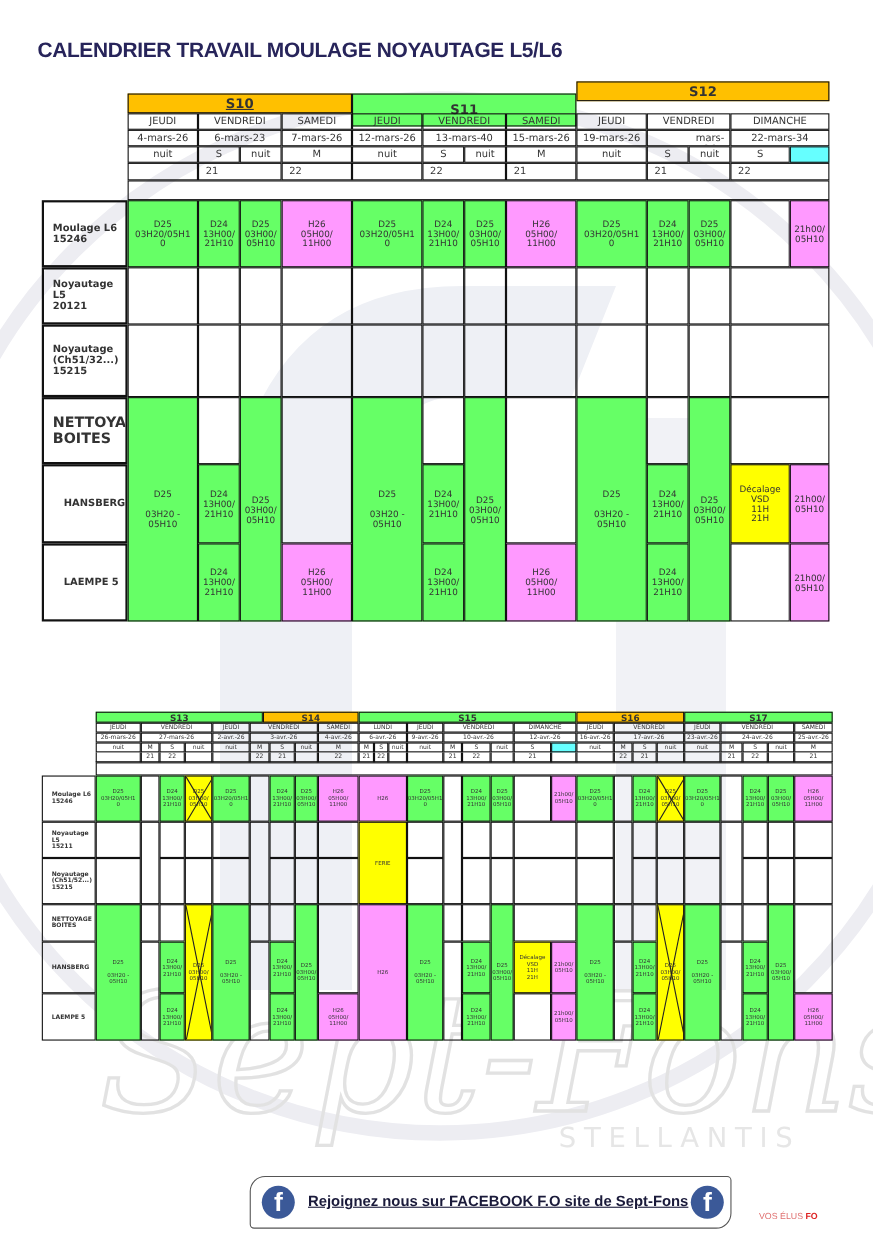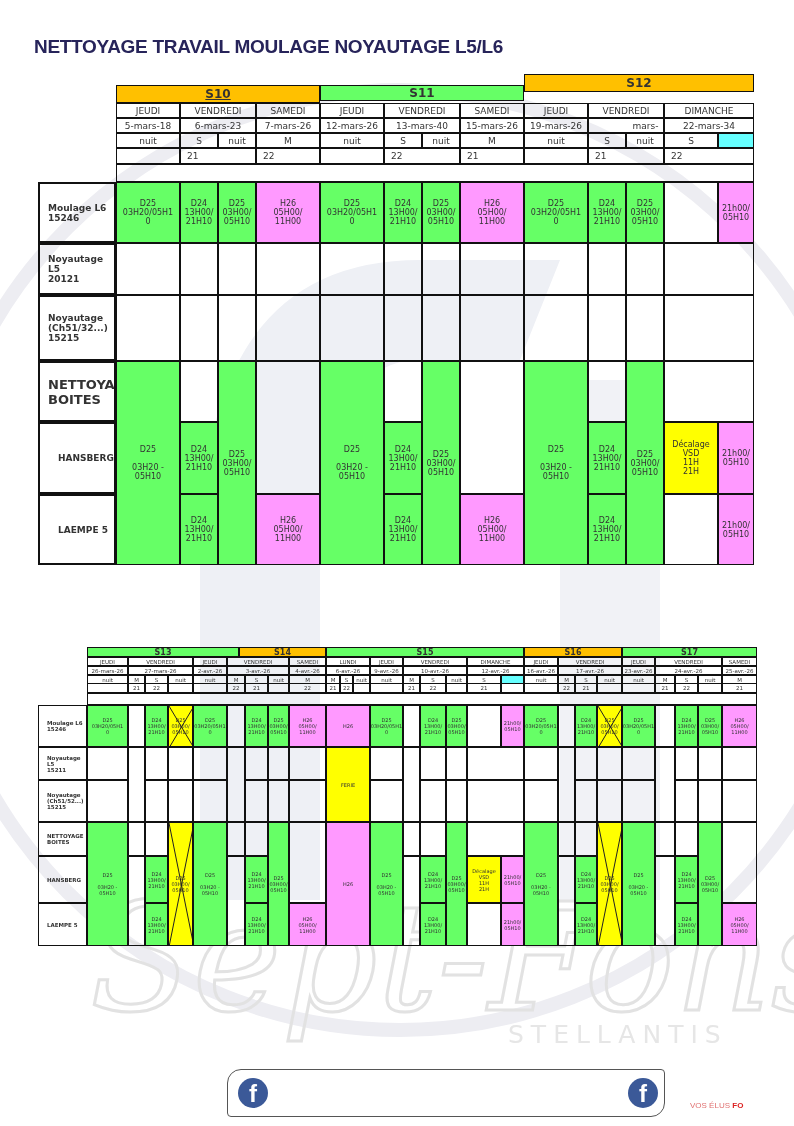--- a/index.html
+++ b/index.html
@@ -17,28 +17,28 @@
 <body>
 
 <svg class="wm" width="794" height="1126" style="left:0;top:0;">
   <circle cx="400" cy="560" r="470" fill="none" stroke="#ededf2" stroke-width="14"></circle>
   <path d="M200 560 Q200 260 420 260 L560 260 L520 360 L420 360 Q320 360 320 560 L320 900 L200 900 Z" fill="#eef0f5"></path>
   <path d="M560 380 L660 380 L660 900 L560 900 Z" fill="#f1f2f6"></path>
   <text x="90" y="1010" font-family="DejaVu Serif, serif" font-style="italic" font-size="150" fill="none" stroke="#e2e2e2" stroke-width="3">Sept-Fons</text>
   <text x="508" y="1043" font-family="DejaVu Sans, sans-serif" font-size="25" fill="#e6e6e6" letter-spacing="7">STELLANTIS</text>
 </svg>
 
-<div class="title">NETTOYAGE TRAVAIL MOULAGE NOYAUTAGE L5/L6</div>
+<div class="title">CALENDRIER TRAVAIL MOULAGE NOYAUTAGE L5/L6</div>
 
 <div id="t1">
     <div class="cell" style="left: 116px; top: 85px; width: 204px; height: 18px; border: 1px solid rgb(17, 17, 17); background: rgb(255, 192, 0); font-size: 12px; font-weight: bold; text-decoration: underline;">S10</div>
-    <div class="cell" style="left: 320px; top: 85px; width: 204px; height: 16px; border: 1px solid rgb(17, 17, 17); background: rgb(102, 255, 102); font-size: 12px; font-weight: bold;">S11</div>
+    <div class="cell" style="left: 320px; top: 85px; width: 204px; height: 30px; border: 1px solid rgb(17, 17, 17); background: rgb(102, 255, 102); font-size: 12px; font-weight: bold;">S11</div>
     <div class="cell" style="left: 524px; top: 74px; width: 230px; height: 18px; border: 1px solid rgb(17, 17, 17); background: rgb(255, 192, 0); font-size: 12px; font-weight: bold;">S12</div>
     <div class="cell" style="left: 116px; top: 103px; width: 64px; height: 15px; border: 1px solid rgb(17, 17, 17); font-size: 9px;">JEUDI</div>
-    <div class="cell" style="left: 116px; top: 118px; width: 64px; height: 15px; border: 1px solid rgb(17, 17, 17); font-size: 9px;">5-mars-18</div>
+    <div class="cell" style="left: 116px; top: 118px; width: 64px; height: 15px; border: 1px solid rgb(17, 17, 17); font-size: 9px;">4-mars-26</div>
     <div class="cell" style="left: 180px; top: 103px; width: 76px; height: 15px; border: 1px solid rgb(17, 17, 17); font-size: 9px;">VENDREDI</div>
     <div class="cell" style="left: 180px; top: 118px; width: 76px; height: 15px; border: 1px solid rgb(17, 17, 17); font-size: 9px;">6-mars-23</div>
     <div class="cell" style="left: 256px; top: 103px; width: 64px; height: 15px; border: 1px solid rgb(17, 17, 17); font-size: 9px;">SAMEDI</div>
     <div class="cell" style="left: 256px; top: 118px; width: 64px; height: 15px; border: 1px solid rgb(17, 17, 17); font-size: 9px;">7-mars-26</div>
     <div class="cell" style="left: 320px; top: 103px; width: 64px; height: 15px; border: 1px solid rgb(17, 17, 17); font-size: 9px;">JEUDI</div>
     <div class="cell" style="left: 320px; top: 118px; width: 64px; height: 15px; border: 1px solid rgb(17, 17, 17); font-size: 9px;">12-mars-26</div>
     <div class="cell" style="left: 384px; top: 103px; width: 76px; height: 15px; border: 1px solid rgb(17, 17, 17); font-size: 9px;">VENDREDI</div>
     <div class="cell" style="left: 384px; top: 118px; width: 76px; height: 15px; border: 1px solid rgb(17, 17, 17); font-size: 9px;">13-mars-40</div>
     <div class="cell" style="left: 460px; top: 103px; width: 64px; height: 15px; border: 1px solid rgb(17, 17, 17); font-size: 9px;">SAMEDI</div>
     <div class="cell" style="left: 460px; top: 118px; width: 64px; height: 15px; border: 1px solid rgb(17, 17, 17); font-size: 9px;">15-mars-26</div>
@@ -515,17 +515,18 @@
     <div class="cell" style="left: 722px; top: 822px; width: 35px; height: 81px; border: 1px solid rgb(17, 17, 17); font-size: 5px;"></div>
     <div class="cell" style="left: 722px; top: 903px; width: 35px; height: 43px; border: 1px solid rgb(17, 17, 17); background: rgb(255, 153, 255); font-size: 5px;">H26
 05H00/
 11H00</div>
   </div>
 
 <div class="fb">
   <div class="fbicon" style="left:10px;top:8px;">
       <span>f</span>
     </div>
+  <span class="fbtext">Rejoignez nous sur FACEBOOK  F.O site de Sept-Fons</span>
   <div class="fbicon" style="left:400px;top:8px;">
       <span>f</span>
     </div>
 </div>
 <div class="vos"><span>VOS ÉLUS</span> <b>FO</b></div>
 
 </body></html>

